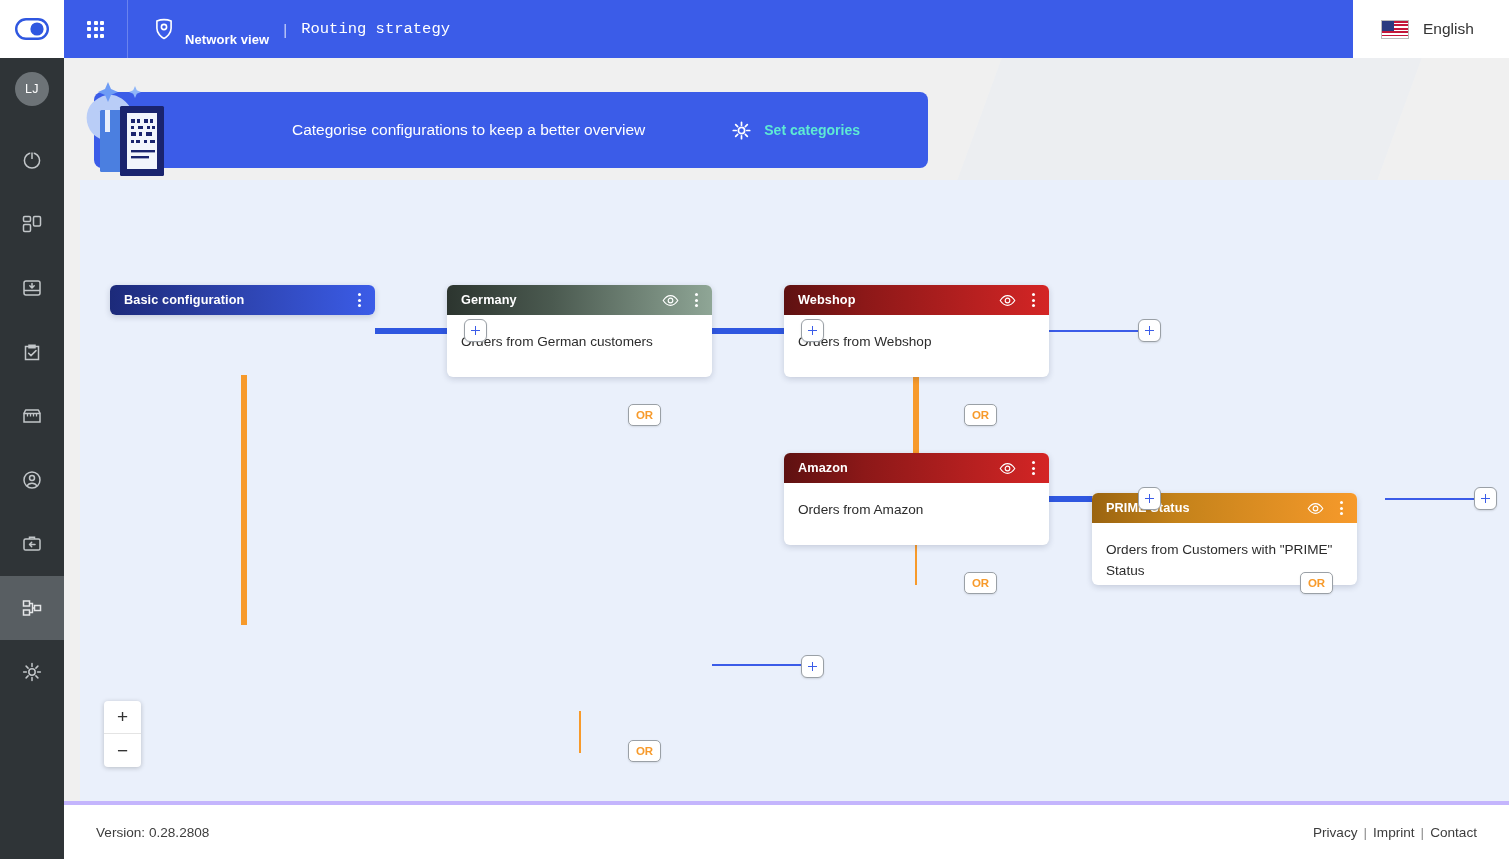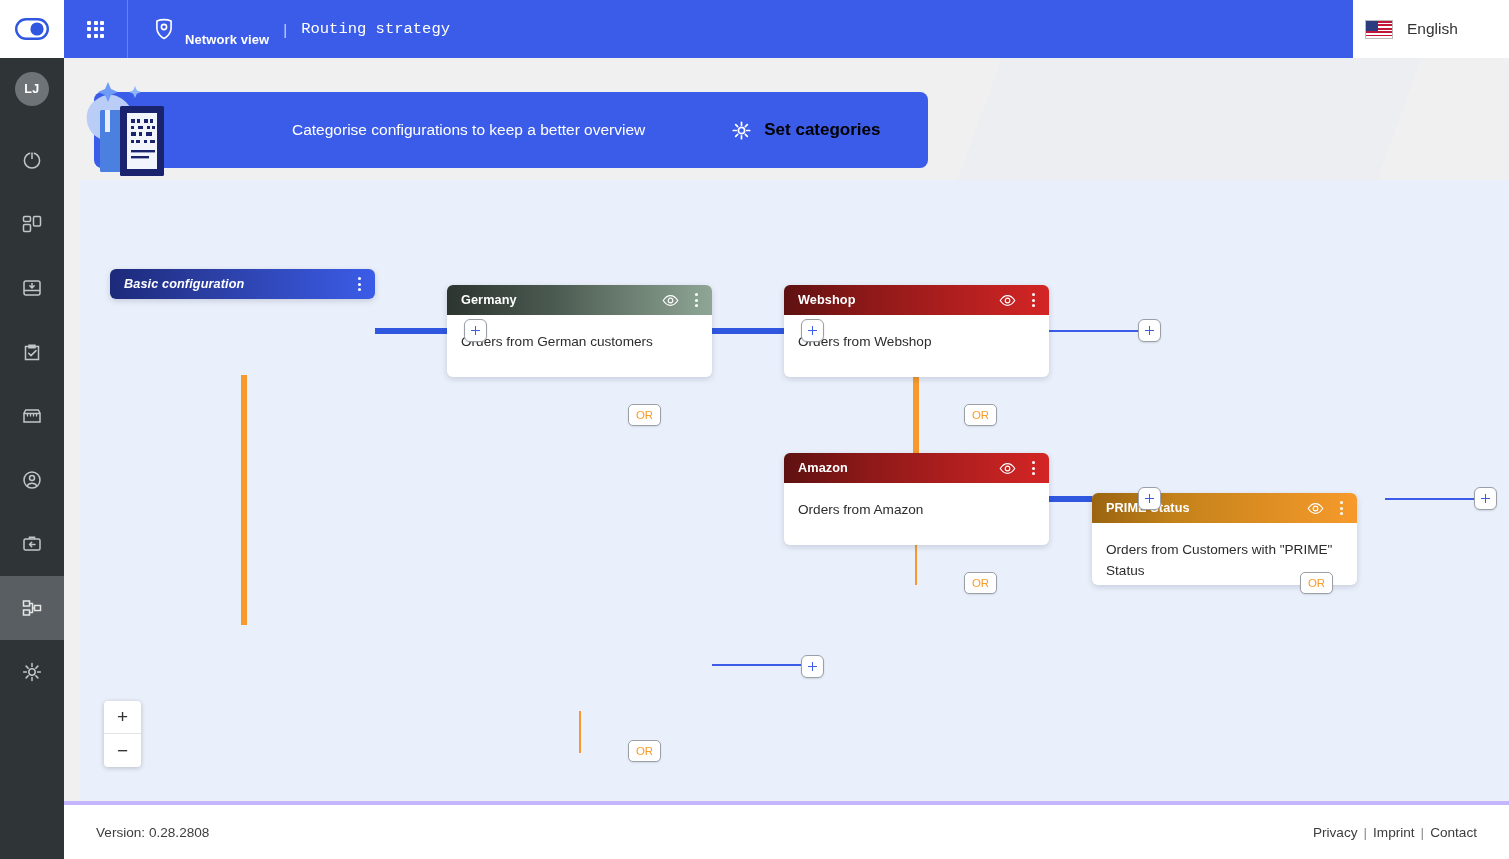--- a/index.html
+++ b/index.html
@@ -26,36 +26,36 @@
   }
   .grid-dots { display: grid; grid-template-columns: repeat(3, 4px); grid-template-rows: repeat(3, 4px); gap: 2.5px; }
   .grid-dots i { display:block; width: 4px; height: 4px; background: #fff; border-radius: 1px; }
   .crumb-wrap { display: flex; align-items: center; gap: 10px; padding-left: 25px; }
   .crumb-icon { width: 22px; height: 22px; display:block; }
   .crumb-title { color: #fff; font-size: 13px; font-weight: bold; letter-spacing: .1px; margin-top: 20px; }
   .crumb-sep { color: #c9d3f8; font-size: 15px; margin: 0 4px; }
   .crumb-sub { color: #fff; font-size: 15.5px; font-family: Liberation Mono, monospace; }
   .lang-cell {
     width: 156px; height: 58px; background: #ffffff;
-    display: flex; align-items: center; gap: 14px; padding-left: 12px; cursor: pointer;
+    display: flex; align-items: center; gap: 14px; padding-left: 28px; cursor: pointer;
   }
   .flag { width: 28px; height: 19px; position: relative; overflow: hidden; border: 1px solid #bbb; flex: 0 0 auto; }
   .flag .stripes { position: absolute; inset: 0;
     background: repeating-linear-gradient(#c3173a 0 1.7px, #ffffff 1.7px 3.4px); }
   .flag .canton { position: absolute; left: 0; top: 0; width: 12px; height: 10px; background: #2a3b80; }
   .lang-label { font-size: 15.5px; color: #333; }
 
   
   .sidebar {
     position: absolute; left: 0; top: 58px; width: 64px; height: 801px;
     background: #2f3437; display: flex; flex-direction: column; align-items: center;
   }
   .avatar {
     width: 34px; height: 34px; border-radius: 50%; background: #6d7377;
-    color: #fff; font-size: 12.5px; font-weight: bold; letter-spacing: .5px;
+    color: #fff; font-size: 12.5px; font-weight: normal; letter-spacing: .5px;
     display: flex; align-items: center; justify-content: center;
     margin-top: 14px; cursor: pointer;
   }
   .nav-item {
     width: 64px; height: 64px; display: flex; align-items: center; justify-content: center;
     cursor: pointer;
   }
   .nav-item.active { background: #585e62; }
   .nav-item svg { display: block; }
 
@@ -66,21 +66,21 @@
     content:""; position: absolute; right: 120px; top: -40px; width: 420px; height: 260px;
     background: #eceef1; transform: skewX(-20deg);
   }
   .banner {
     position: absolute; left: 30px; top: 34px; width: 834px; height: 76px;
     background: #3b5ce8; border-radius: 8px; display: flex; align-items: center;
   }
   .banner-art { position: absolute; left: -20px; top: -26px; width: 140px; height: 120px; }
   .banner-text { margin-left: 198px; color: #fff; font-size: 15.5px; }
   .banner-cta { display: flex; align-items: center; gap: 12px; margin-left: 86px; cursor: pointer; }
-  .banner-cta span { color: #000000; font-size: 17px; font-weight: bold; }
+  .banner-cta span { color: #5eead4; font-size: 14px; font-weight: bold; }
 
   .canvas {
     position: absolute; left: 16px; top: 122px; width: 1429px; height: 621px;
     background: #eaf0fb; overflow: hidden;
   }
 
   
   .card {
     position: absolute; width: 265px; border-radius: 6px; background: #fff;
     box-shadow: 0 2px 6px rgba(30,40,70,.18); overflow: hidden;
@@ -116,21 +116,21 @@
   }
   .plus-node::before, .plus-node::after {
     content: ""; position: absolute; background: #3b5ce8;
   }
   .plus-node::before { width: 9px; height: 1.7px; }
   .plus-node::after  { width: 1.7px; height: 9px; }
 
   .or-node {
     position: absolute; width: 33px; height: 22px; background: #fff;
     border: 1px solid #9aa0a6; border-radius: 5px; color: #f79a2b;
-    font-size: 11.5px; font-weight: normal; display: flex;
+    font-size: 11.5px; font-weight: bold; display: flex;
     align-items: center; justify-content: center; cursor: pointer;
     box-shadow: 0 1px 2px rgba(0,0,0,.1);
   }
 
   
   .zoomctl {
     position: absolute; left: 24px; bottom: 34px; width: 37px;
     background: #fff; border-radius: 4px; box-shadow: 0 1px 5px rgba(0,0,0,.22);
   }
   .zoomctl div {
@@ -325,21 +325,21 @@
       <div class="conn h-thin" style="left:1305px; top:318px; width:90px;"></div>
       <div class="conn h-thin" style="left:632px; top:484px; width:90px;"></div>
 
       <div class="conn v-thick" style="left:161px; top:195px; height:250px;"></div>
       <div class="conn v-thick" style="left:833px; top:195px; height:82px;"></div>
       <div class="conn v-thin" style="left:835px; top:363px; height:42px;"></div>
       <div class="conn v-thin" style="left:1172px; top:363px; height:42px;"></div>
       <div class="conn v-thin" style="left:835px; top:531px; height:0px;"></div>
       <div class="conn v-thin" style="left:499px; top:531px; height:42px;"></div>
 
-      <div class="card" style="left:30px; top:89px;font-style:italic;">
+      <div class="card" style="left:30px; top:105px;">
         <div class="card-head g-blue">
           <span class="card-title">Basic configuration</span>
           <span class="dots-v">
               <i></i>
               <i></i>
               <i></i>
             </span>
         </div>
       </div>
 

